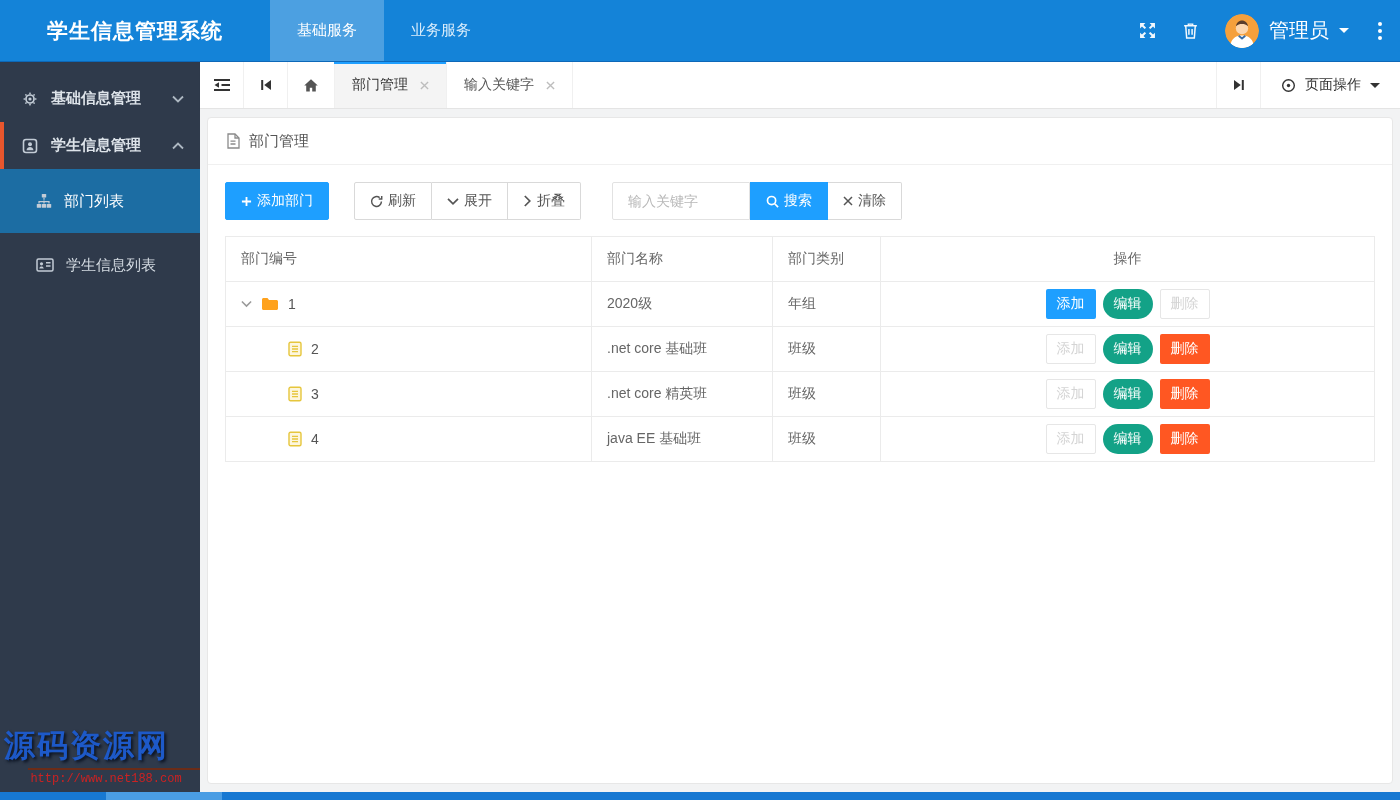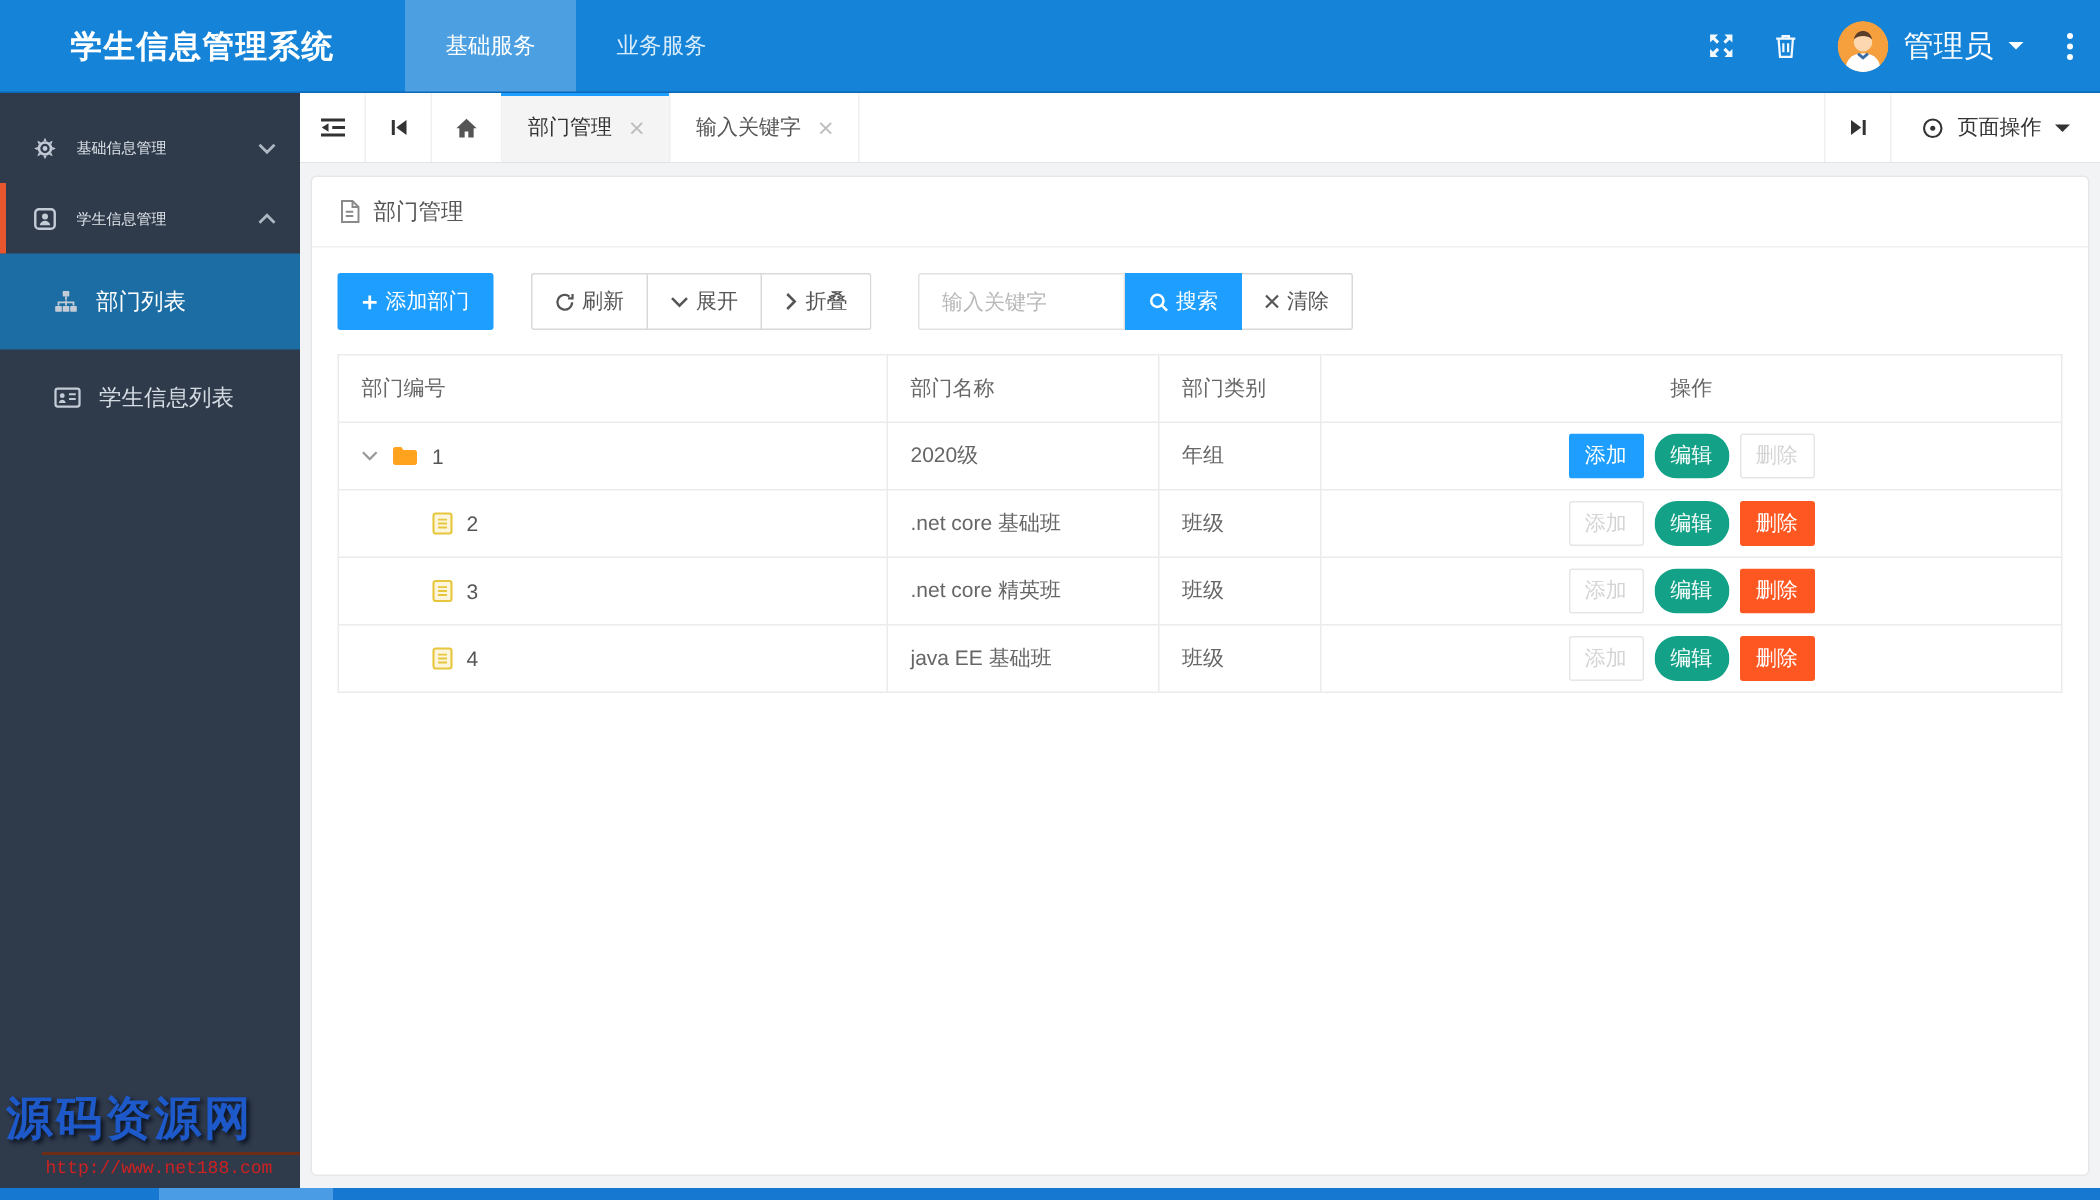--- a/index.html
+++ b/index.html
@@ -42,21 +42,21 @@
   .dots i { width:4px; height:4px; border-radius:50%; background:#fff; }
 
   
   .sidebar {
     position:absolute; left:0; top:62px; width:200px; bottom:8px;
     background:#2f3a4b; color:#dde3e9;
   }
   .menu { padding-top:13px; }
   .menu-item {
     height:47px; display:flex; align-items:center; gap:13px;
-    padding:0 16px 0 22px; font-size:10px; position:relative; cursor:pointer;
+    padding:0 16px 0 22px; font-size:15px; position:relative; cursor:pointer;font-weight:bold;
   }
   .menu-item .m-icon { color:#c3ccd6; }
   .menu-item .chev { margin-left:auto; color:#aeb8c2; }
   .menu-item.accent::before {
     content:""; position:absolute; left:0; top:0; bottom:0; width:4px; background:#e8562d;
   }
   .submenu-item {
     height:64px; display:flex; align-items:center; gap:12px;
     padding-left:36px; font-size:15px; cursor:pointer; color:#d4dbe2;
   }

